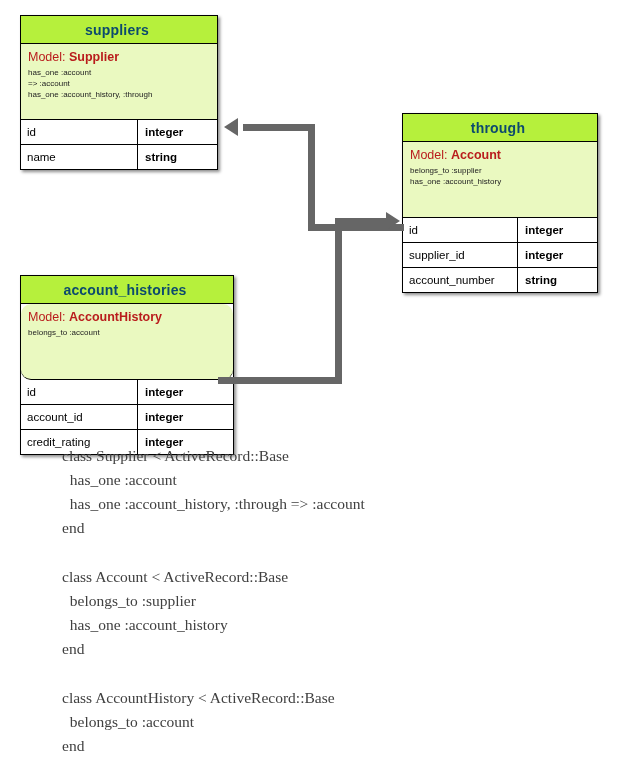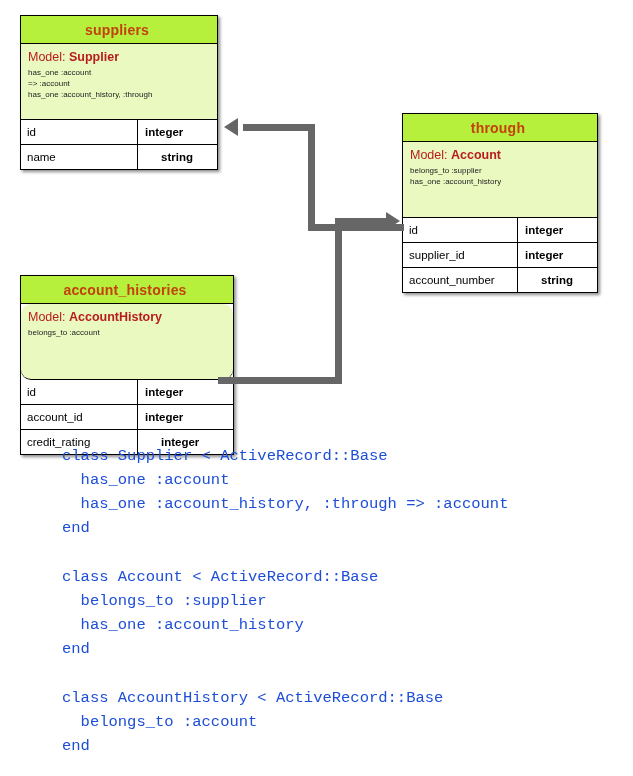--- a/index.html
+++ b/index.html
@@ -22,21 +22,21 @@
     background: #ffffff;
     box-sizing: border-box;
     box-shadow: 2px 2px 3px rgba(0,0,0,0.45);
   }
   .table-title {
     background: #b6f03c;
     border-bottom: 1px solid #000;
     text-align: center;
     font-weight: bold;
     font-size: 14px;
-    color: #c2410c;
+    color: #0c4a6e;
     padding: 6px 4px 5px 0;
     letter-spacing: 0.2px;
   }
   .table-model {
     background: #eaf9c0;
     border-bottom: 1px solid #000;
     padding: 6px 7px 7px 7px;
   }
   .model-line {
     font-size: 12.5px;
@@ -50,21 +50,21 @@
     line-height: 11px;
     white-space: nowrap;
   }
   .fields { }
   .field-row {
     display: flex;
     border-bottom: 1px solid #000;
     height: 24px;
     align-items: flex-start;
   }
-  .field-row:last-child { border-bottom: none; gap: 16px; }
+  .field-row:last-child { border-bottom: none; }
   .field-name {
     font-size: 11.5px;
     padding-left: 6px;
     box-sizing: border-box;
     border-right: 1px solid #000;
     height: 100%;
     display: flex;
     align-items: center;
   }
   .field-type {
@@ -96,24 +96,24 @@
     border-top: 9px solid transparent;
     border-bottom: 9px solid transparent;
     border-left: 14px solid #666666;
   }
 
   
   .code {
     position: absolute;
     left: 62px;
     top: 428px;
-    font-family: Liberation Mono, monospace;
+    font-family: Liberation Serif, serif;
     font-size: 15.5px;
     line-height: 24.2px;
-    color: #1d4ed8;
+    color: #404040;
     white-space: pre;
   }
 </style>
 </head>
 <body>
 
 <div class="table-box" style="left:20px; top:15px; width:198px;">
   <div class="table-title">suppliers</div>
   <div class="table-model" style="height:62px;">
     <div class="model-line">

